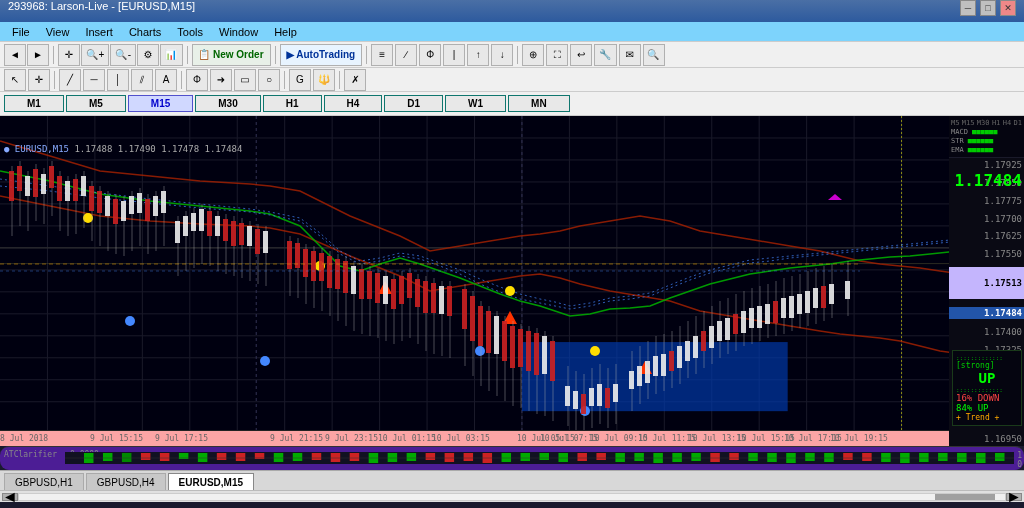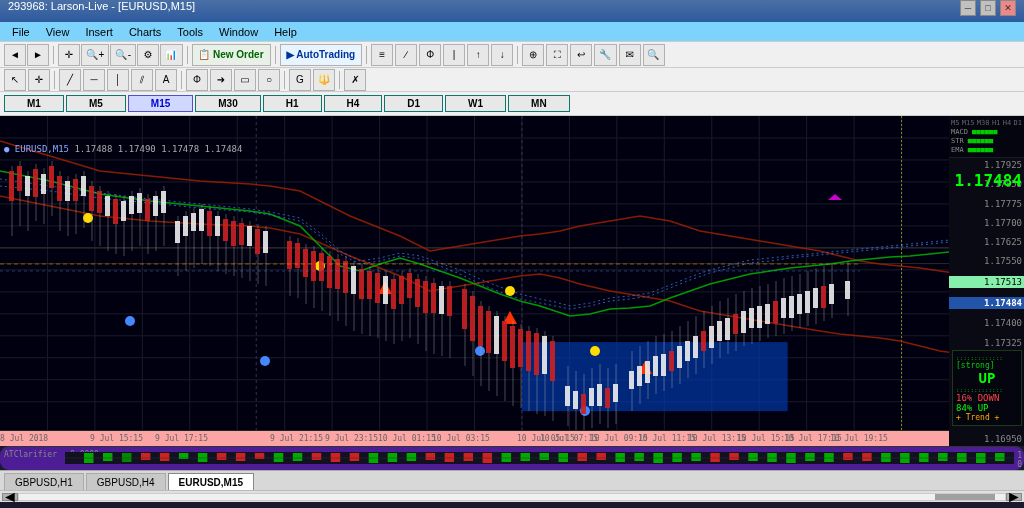--- a/index.html
+++ b/index.html
@@ -195,24 +195,24 @@
       top: 0;
     }
     .price-label {
       font-size: 9px;
       color: #888;
       text-align: right;
       padding-right: 2px;
       font-family: monospace;
     }
     .price-label.highlight {
-      background: #86efac;
+      background: #c4b5fd;
       color: #000;
-      font-weight: normal;
-      padding: 1px 2px;
+      font-weight: bold;
+      padding: 11px 2px;
     }
     .price-label.current {
       background: #2255aa;
       color: #fff;
       font-weight: bold;
       padding: 1px 2px;
     }
 
     
     #chart-info {

